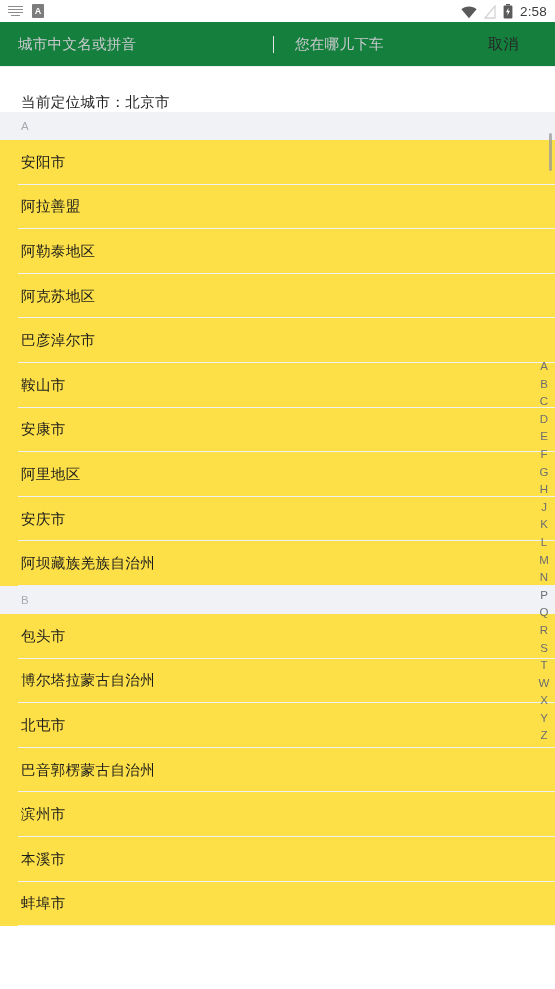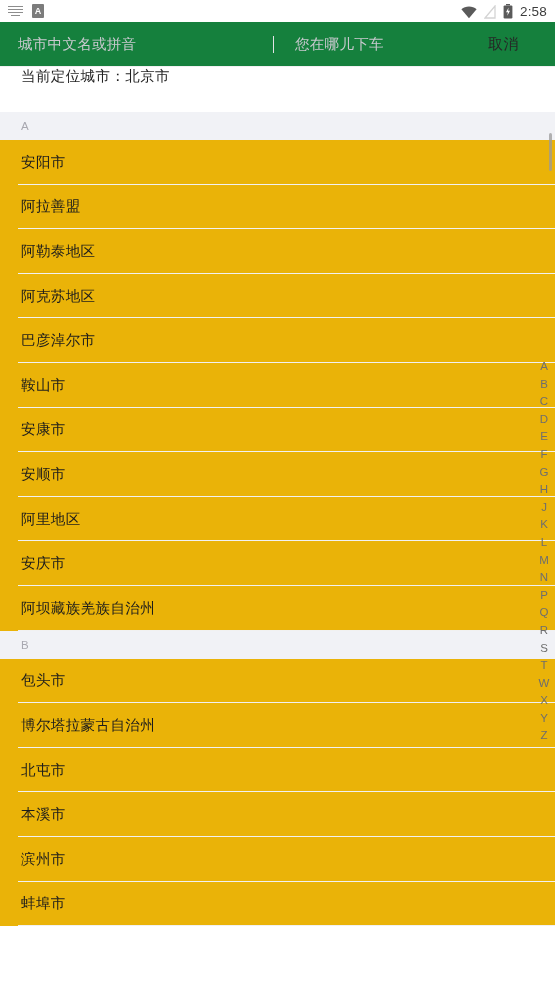--- a/index.html
+++ b/index.html
@@ -58,37 +58,37 @@
     letter-spacing:.5px; cursor:pointer;
   }
   .searchbar-sep{
     position:absolute; top:66px; left:0; width:555px; height:1px;
     background:#f0f0f2;
   }
 
   
   .located{
     position:absolute; top:67px; left:0; width:555px; height:45px;
-    display:flex; align-items:flex-start; padding-left:21px;
+    display:flex; align-items:flex-end; padding-left:21px;
     background:#fff; font-size:14.5px; color:#1f1f1f; letter-spacing:.4px;
   }
 
   
   .list{
     position:absolute; top:112px; left:0; width:555px; height:877px;
     background:#ffffff; overflow:hidden;
   }
   .sec-header{
     height:28px; background:#f1f2f6; display:flex; align-items:center;
     padding-left:21px; font-size:11.5px; color:#a8a8b0; letter-spacing:.5px;
   }
   .row{
     position:relative; height:44.6px; display:flex; align-items:center;
     padding-left:21px; font-size:14.5px; color:#1c1c1c; letter-spacing:.4px;
-    background:#eab308;
+    background:#fde047;
   }
   .row::after{
     content:""; position:absolute; left:18px; right:0; bottom:0;
     height:1px; background:#f1f1f1;
   }
 
   
   .scroll-thumb{
     position:absolute; top:133px; right:3px; width:3px; height:38px;
     background:#9a9a9a; border-radius:2px; opacity:.75;
@@ -157,30 +157,30 @@
 
   <div class="list">
       <div class="sec-header">A</div>
       <div class="row">安阳市</div>
       <div class="row">阿拉善盟</div>
       <div class="row">阿勒泰地区</div>
       <div class="row">阿克苏地区</div>
       <div class="row">巴彦淖尔市</div>
       <div class="row">鞍山市</div>
       <div class="row">安康市</div>
-      <div class="row">安顺市</div>
       <div class="row">阿里地区</div>
       <div class="row">安庆市</div>
       <div class="row">阿坝藏族羌族自治州</div>
       <div class="sec-header">B</div>
       <div class="row">包头市</div>
       <div class="row">博尔塔拉蒙古自治州</div>
       <div class="row">北屯市</div>
+      <div class="row">巴音郭楞蒙古自治州</div>
+      <div class="row">滨州市</div>
       <div class="row">本溪市</div>
-      <div class="row">滨州市</div>
       <div class="row">蚌埠市</div>
     </div>
 
   <div class="scroll-thumb"></div>
 
   <div class="alpha-index">
       <div class="letter">A</div>
       <div class="letter">B</div>
       <div class="letter">C</div>
       <div class="letter">D</div>

